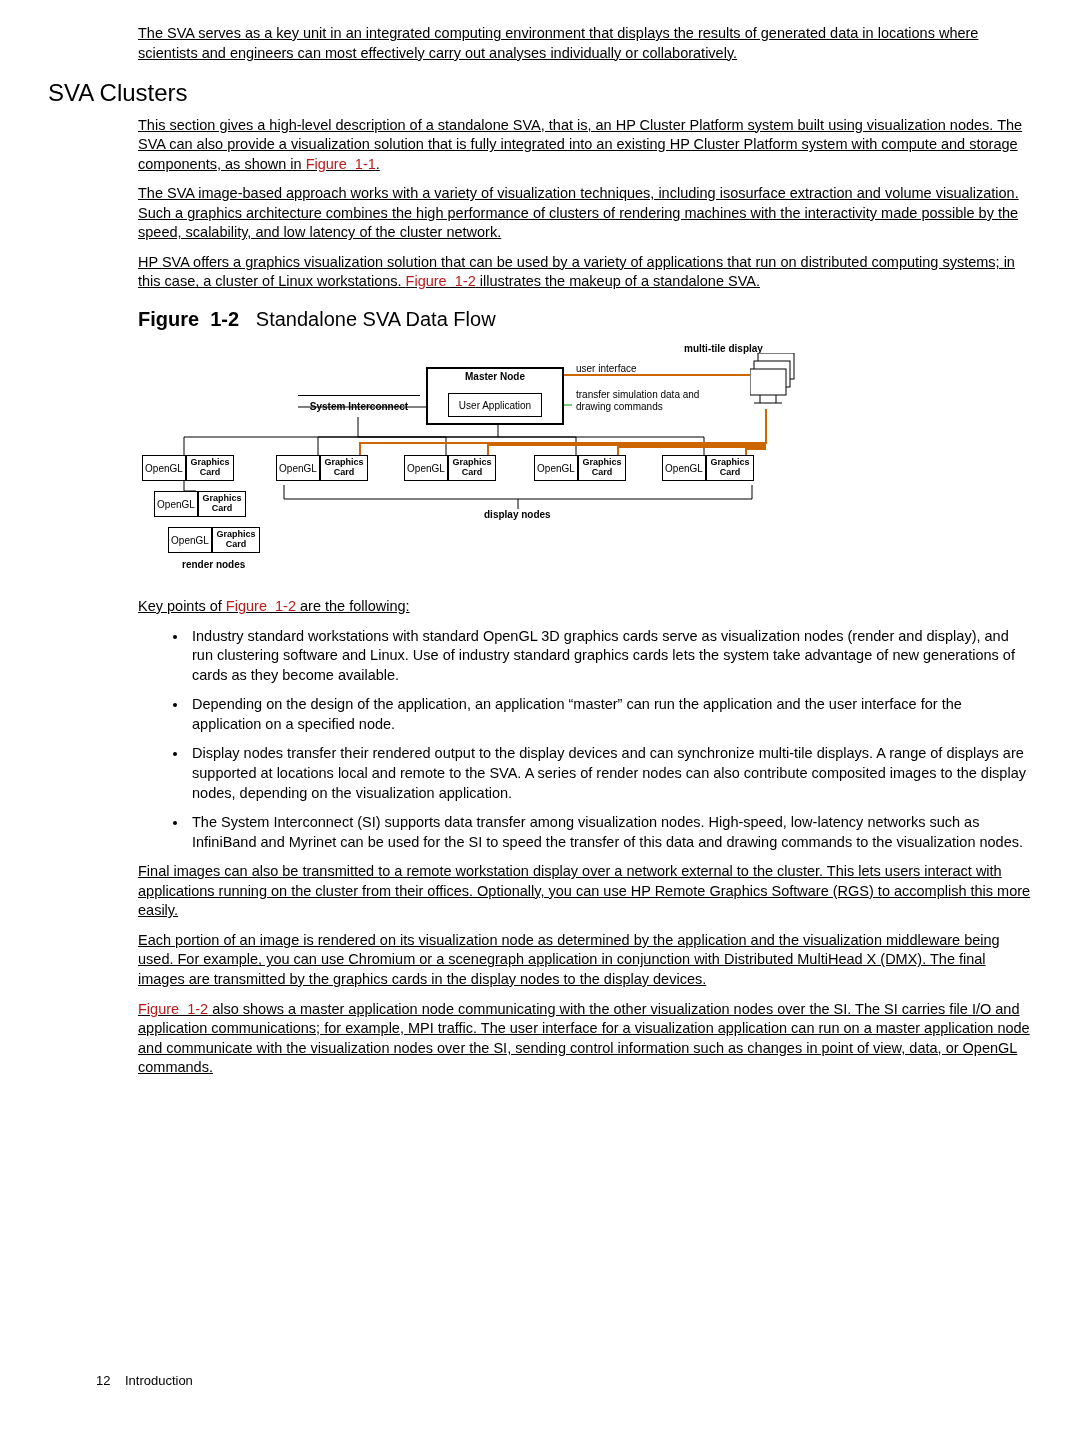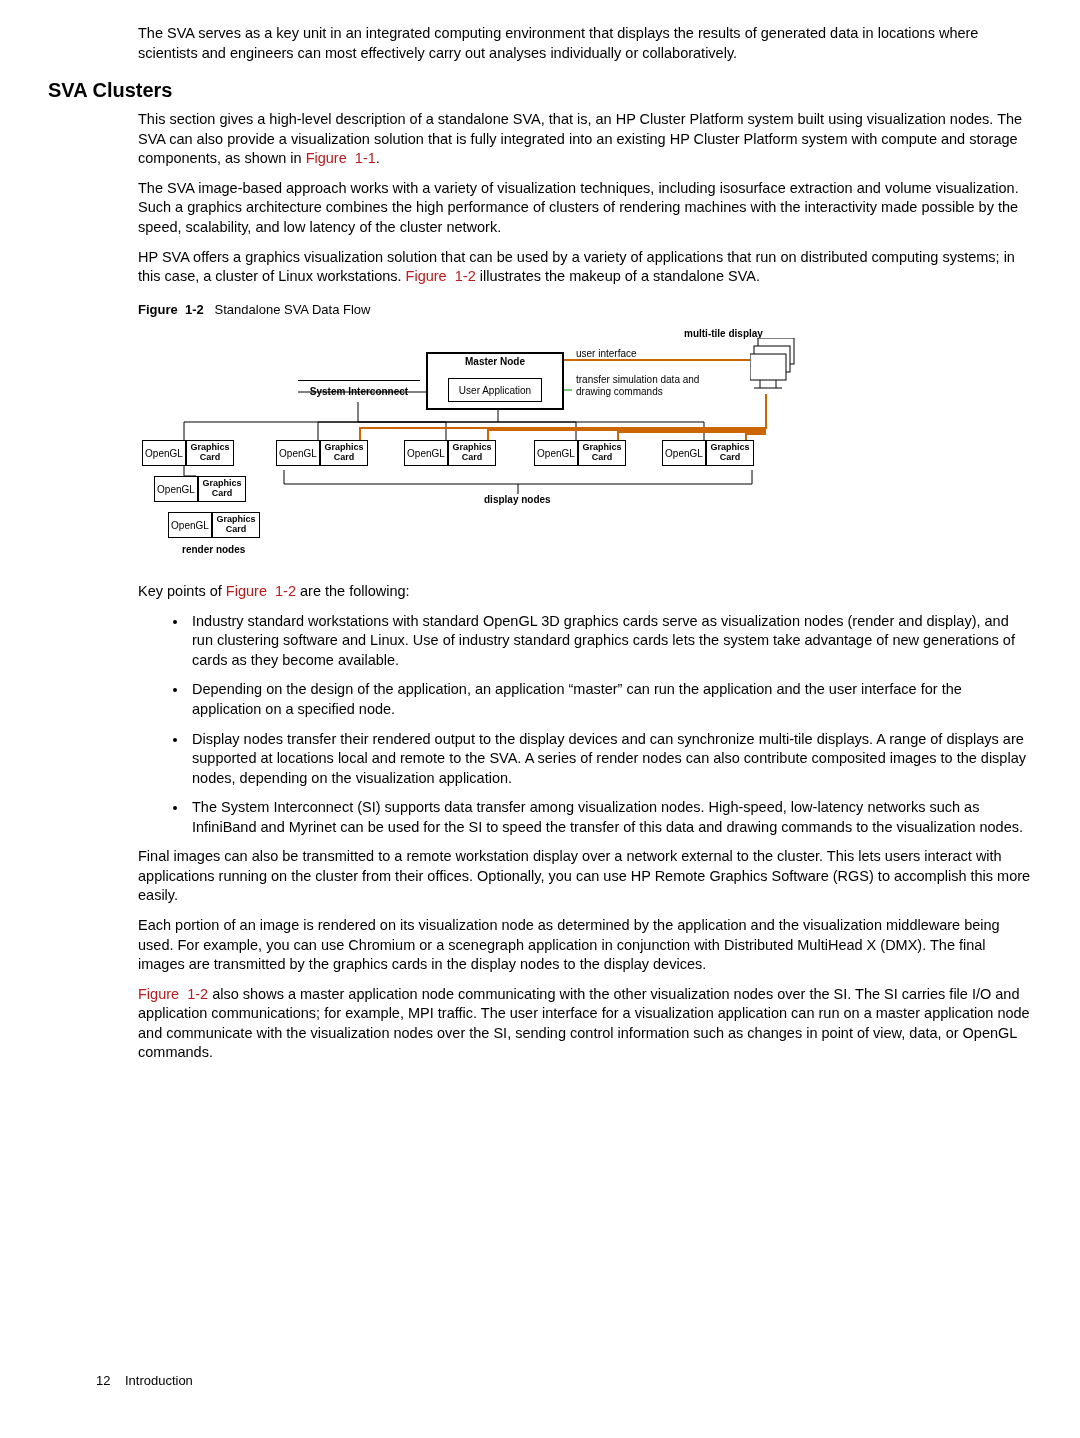--- a/index.html
+++ b/index.html
@@ -10,30 +10,31 @@
     color: #000;
     margin: 0;
     padding: 24px 48px 24px 48px;
     width: 1080px;
     box-sizing: border-box;
     background: #fff;
   }
   .para {
     margin: 0 0 10px 90px;
     text-align: left;
+    text-decoration: underline;
   }
   h2 {
-    font-size: 20px;
-    font-weight: bold;
+    font-size: 24px;
+    font-weight: normal;
     font-stretch: condensed;
     margin: 14px 0 6px 0;
   }
   .fig-caption {
     margin: 14px 0 10px 90px;
-    font-size: 13px;
+    font-size: 20px;
   }
   .fig-caption b { font-weight: bold; }
   .link { color: #b91c1c; }
   ul.bullets {
     list-style: disc;
     margin: 0 0 10px 90px;
     padding-left: 50px;
   }
   ul.bullets li {
     margin-bottom: 10px;

